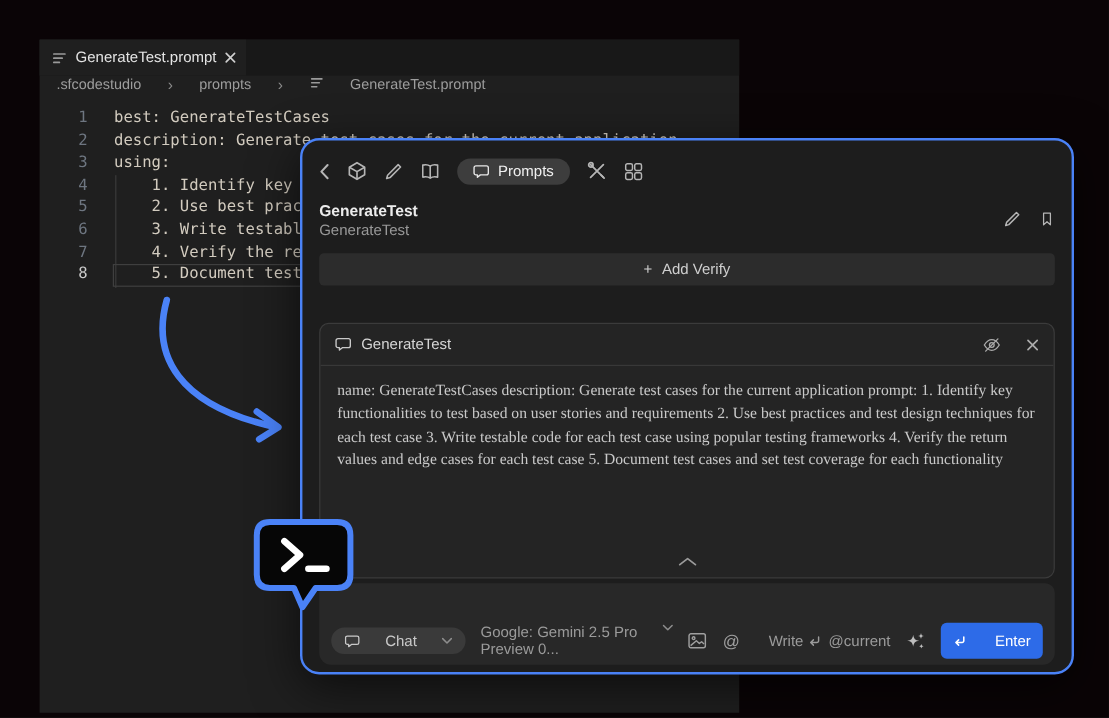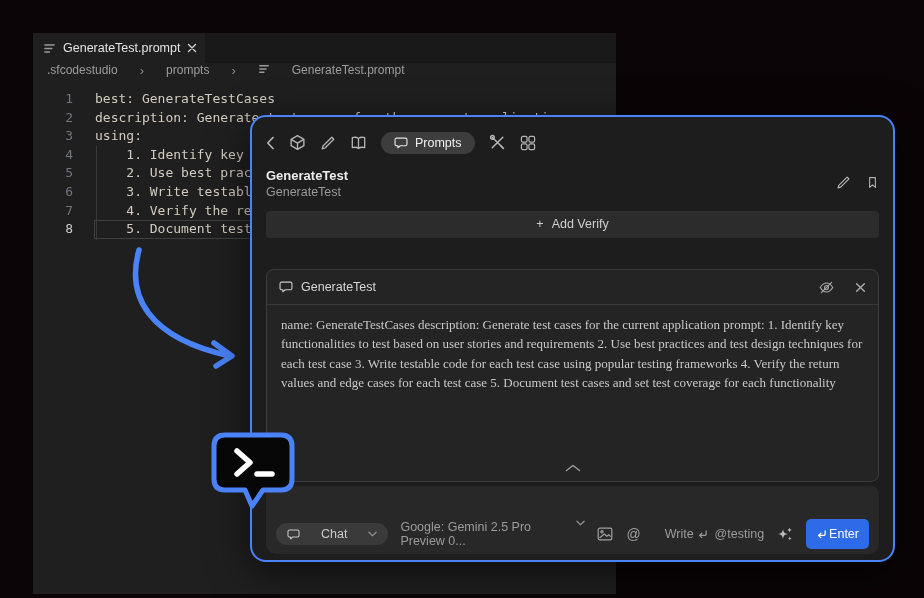--- a/index.html
+++ b/index.html
@@ -45,21 +45,21 @@
   .card-collapse { margin-top:auto; display:flex; justify-content:center; padding-bottom:9px; color:#999; }
 
   .composer { margin-top:4px; height:69px; background:#282828; border-radius:8px 8px 10px 10px; display:flex; flex-direction:column; }
   .composer-bar { margin-top:auto; height:36px; display:flex; align-items:center; gap:12px; padding:0 10px 4px 10px; }
   .chat-pill { display:flex; align-items:center; gap:21px; background:#3a3a3a; border-radius:999px; padding:4px 11px; color:#c9c9c9; font-size:12.5px; }
   .model-select { display:flex; align-items:flex-start; gap:8px; color:#9b9b9b; font-size:12.5px; }
   .composer-icons { display:flex; align-items:center; gap:13px; color:#a0a0a0; }
   .at-glyph { font-size:14px; color:#a0a0a0; }
   .composer-spacer { flex:1; }
   .shortcut { display:flex; align-items:center; gap:3px; color:#9b9b9b; font-size:12.5px; }
-  .enter-btn { display:flex; align-items:center; gap:2px; background:#2d6be8; border-radius:5px; padding:8px 10px; color:#ffffff; font-size:12.5px; }
+  .enter-btn { display:flex; align-items:center; gap:24px; background:#2d6be8; border-radius:5px; padding:8px 10px; color:#ffffff; font-size:12.5px; }
 
   
   .callout { position:absolute; left:205px; top:430px; z-index:4; }
 </style>
 </head>
 <body>
 
 <div class="editor">
   <div class="tabbar">
     <div class="tab">
@@ -272,21 +272,21 @@
         <span class="at-glyph">@</span>
       </span>
       <span class="composer-spacer"></span>
       <span class="shortcut">
         <span>Write</span>
         <span class="icon-btn">
           <svg width="11" height="11" viewBox="0 0 12 12" fill="none" stroke="#9b9b9b" stroke-width="1.3" stroke-linecap="round" stroke-linejoin="round">
               <path d="M10 2 v3.5 a1.5 1.5 0 0 1 -1.5 1.5 H3 M5.3 4.6 L2.8 7 L5.3 9.4"></path>
             </svg>
         </span>
-        <span style="margin-left:4px">@testing</span>
+        <span style="margin-left:4px">@current</span>
       </span>
       <span class="icon-btn">
         <svg width="18" height="18" viewBox="0 0 18 18" fill="#bdbdbd">
             <path d="M7 4 C7.5 7.4 8.8 8.7 12 9 C8.8 9.3 7.5 10.6 7 14 C6.5 10.6 5.2 9.3 2 9 C5.2 8.7 6.5 7.4 7 4 Z"></path>
             <path d="M13.5 2.5 C13.75 4.2 14.4 4.85 16 5 C14.4 5.15 13.75 5.8 13.5 7.5 C13.25 5.8 12.6 5.15 11 5 C12.6 4.85 13.25 4.2 13.5 2.5 Z"></path>
             <path d="M13.8 11.5 C14 12.8 14.5 13.3 15.8 13.5 C14.5 13.7 14 14.2 13.8 15.5 C13.6 14.2 13.1 13.7 11.8 13.5 C13.1 13.3 13.6 12.8 13.8 11.5 Z"></path>
           </svg>
       </span>
       <span class="enter-btn">
         <span class="icon-btn">

